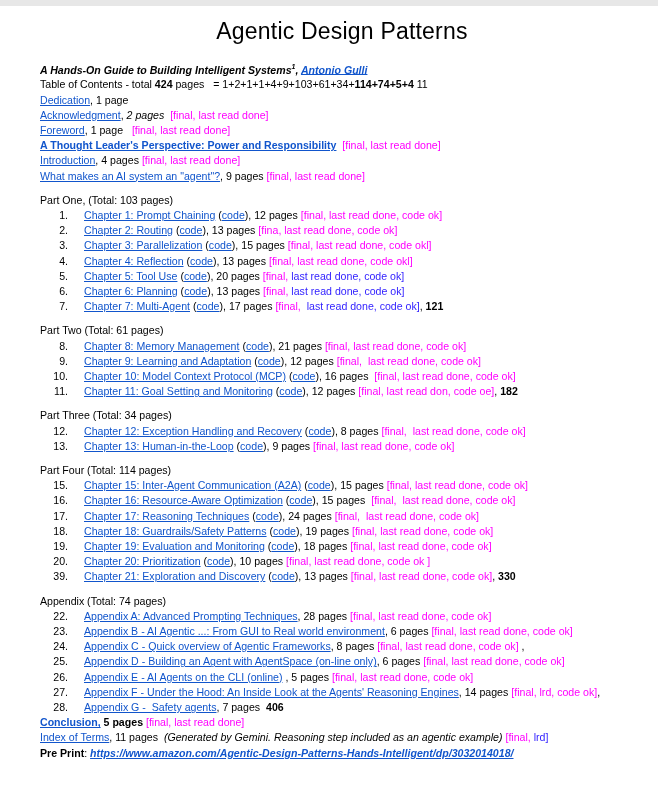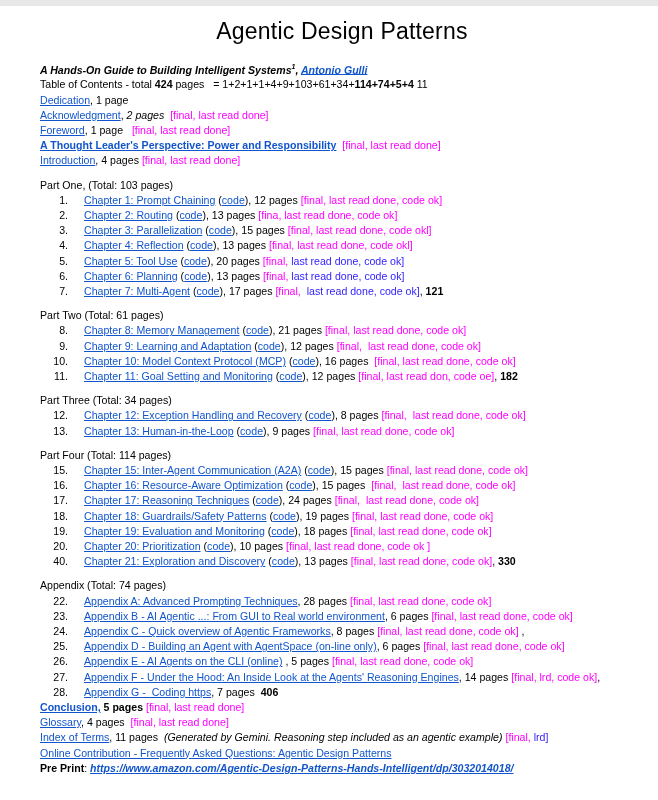--- a/index.html
+++ b/index.html
@@ -37,20 +37,21 @@
 
   <div class="line" id="subtitle-line"><span class="b i">A Hands-On Guide to Building Intelligent Systems</span><span class="sup b i">1</span><span class="b i">, </span><span class="lnk i b">Antonio Gulli</span></div>
   <div class="line" id="toc-line"><span>Table of Contents - total </span><span class="b">424</span><span> pages   = 1+2+1+1+4+9+103+61+34+</span><span class="b">114+74+5+4</span><span> 11</span></div>
 
   <div id="front-matter">
       <div class="line"><span class="lnk">Dedication</span><span>, 1 page</span></div>
       <div class="line"><span class="lnk">Acknowledgment</span><span>, </span><span class="i">2 pages</span><span>  </span><span class="st-m">[final, last read done]</span></div>
       <div class="line"><span class="lnk">Foreword</span><span>, 1 page   </span><span class="st-m">[final, last read done]</span></div>
       <div class="line"><span class="lnk b">A Thought Leader's Perspective: Power and Responsibility</span><span>  </span><span class="st-m">[final, last read done]</span></div>
       <div class="line"><span class="lnk">Introduction</span><span>, 4 pages </span><span class="st-m">[final, last read done]</span></div>
+      <div class="line"><span class="lnk">What makes an AI system an "agent"?</span><span>, 9 pages </span><span class="st-m">[final, last read done]</span></div>
     </div>
 
   <div id="sections">
       <div class="section">
         <div class="line">Part One, (Total: 103 pages)</div>
         <div class="line item"><span class="num">1.</span><span class="itext"><span class="lnk">Chapter 1: Prompt Chaining</span><span> (</span><span class="lnk">code</span><span>), 12 pages </span><span class="st-m">[final, last read done, code ok]</span></span></div>
         <div class="line item"><span class="num">2.</span><span class="itext"><span class="lnk">Chapter 2: Routing</span><span> (</span><span class="lnk">code</span><span>), 13 pages </span><span class="st-m">[fina, last read done, code ok]</span></span></div>
         <div class="line item"><span class="num">3.</span><span class="itext"><span class="lnk">Chapter 3: Parallelization</span><span> (</span><span class="lnk">code</span><span>), 15 pages </span><span class="st-m">[final, last read done, code okl]</span></span></div>
         <div class="line item"><span class="num">4.</span><span class="itext"><span class="lnk">Chapter 4: Reflection</span><span> (</span><span class="lnk">code</span><span>), 13 pages </span><span class="st-m">[final, last read done, code okl]</span></span></div>
         <div class="line item"><span class="num">5.</span><span class="itext"><span class="lnk">Chapter 5: Tool Use</span><span> (</span><span class="lnk">code</span><span>), 20 pages </span><span class="st-m">[final,</span><span class="st-u"> last read done, code ok]</span></span></div>
@@ -70,34 +71,32 @@
         <div class="line item"><span class="num">13.</span><span class="itext"><span class="lnk">Chapter 13: Human-in-the-Loop</span><span> (</span><span class="lnk">code</span><span>), 9 pages </span><span class="st-m">[final, last read done, code ok]</span></span></div>
       </div>
       <div class="section">
         <div class="line">Part Four (Total: 114 pages)</div>
         <div class="line item"><span class="num">15.</span><span class="itext"><span class="lnk">Chapter 15: Inter-Agent Communication (A2A)</span><span> (</span><span class="lnk">code</span><span>), 15 pages </span><span class="st-m">[final, last read done, code ok]</span></span></div>
         <div class="line item"><span class="num">16.</span><span class="itext"><span class="lnk">Chapter 16: Resource-Aware Optimization</span><span> (</span><span class="lnk">code</span><span>), 15 pages  </span><span class="st-m">[final,  last read done, code ok]</span></span></div>
         <div class="line item"><span class="num">17.</span><span class="itext"><span class="lnk">Chapter 17: Reasoning Techniques</span><span> (</span><span class="lnk">code</span><span>), 24 pages </span><span class="st-m">[final,  last read done, code ok]</span></span></div>
         <div class="line item"><span class="num">18.</span><span class="itext"><span class="lnk">Chapter 18: Guardrails/Safety Patterns</span><span> (</span><span class="lnk">code</span><span>), 19 pages </span><span class="st-m">[final, last read done, code ok]</span></span></div>
         <div class="line item"><span class="num">19.</span><span class="itext"><span class="lnk">Chapter 19: Evaluation and Monitoring</span><span> (</span><span class="lnk">code</span><span>), 18 pages </span><span class="st-m">[final, last read done, code ok]</span></span></div>
         <div class="line item"><span class="num">20.</span><span class="itext"><span class="lnk">Chapter 20: Prioritization</span><span> (</span><span class="lnk">code</span><span>), 10 pages </span><span class="st-m">[final, last read done, code ok ]</span></span></div>
-        <div class="line item"><span class="num">40.</span><span class="itext"><span class="lnk">Chapter 21: Exploration and Discovery</span><span> (</span><span class="lnk">code</span><span>), 13 pages </span><span class="st-m">[final, last read done, code ok]</span><span>, </span><span class="b">330</span></span></div>
+        <div class="line item"><span class="num">39.</span><span class="itext"><span class="lnk">Chapter 21: Exploration and Discovery</span><span> (</span><span class="lnk">code</span><span>), 13 pages </span><span class="st-m">[final, last read done, code ok]</span><span>, </span><span class="b">330</span></span></div>
       </div>
       <div class="section">
         <div class="line">Appendix (Total: 74 pages)</div>
         <div class="line item"><span class="num">22.</span><span class="itext"><span class="lnk">Appendix A: Advanced Prompting Techniques</span><span>, 28 pages </span><span class="st-m">[final, last read done, code ok]</span></span></div>
         <div class="line item"><span class="num">23.</span><span class="itext"><span class="lnk">Appendix B - AI Agentic ...: From GUI to Real world environment</span><span>, 6 pages </span><span class="st-m">[final, last read done, code ok]</span></span></div>
         <div class="line item"><span class="num">24.</span><span class="itext"><span class="lnk">Appendix C - Quick overview of Agentic Frameworks</span><span>, 8 pages </span><span class="st-m">[final, last read done, code ok]</span><span> ,</span></span></div>
         <div class="line item"><span class="num">25.</span><span class="itext"><span class="lnk">Appendix D - Building an Agent with AgentSpace (on-line only)</span><span>, 6 pages </span><span class="st-m">[final, last read done, code ok]</span></span></div>
         <div class="line item"><span class="num">26.</span><span class="itext"><span class="lnk">Appendix E - AI Agents on the CLI (online)</span><span> , 5 pages </span><span class="st-m">[final, last read done, code ok]</span></span></div>
         <div class="line item"><span class="num">27.</span><span class="itext"><span class="lnk">Appendix F - Under the Hood: An Inside Look at the Agents' Reasoning Engines</span><span>, 14 pages </span><span class="st-m">[final, lrd, code ok]</span><span>,</span></span></div>
-        <div class="line item"><span class="num">28.</span><span class="itext"><span class="lnk">Appendix G -  Coding https</span><span>, 7 pages  </span><span class="b">406</span></span></div>
+        <div class="line item"><span class="num">28.</span><span class="itext"><span class="lnk">Appendix G -  Safety agents</span><span>, 7 pages  </span><span class="b">406</span></span></div>
       </div>
     </div>
 
   <div id="footer-lines">
       <div class="line"><span class="lnk b">Conclusion,</span><span class="b"> 5 pages </span><span class="st-m">[final, last read done]</span></div>
-      <div class="line"><span class="lnk">Glossary</span><span>, 4 pages  </span><span class="st-m">[final, last read done]</span></div>
       <div class="line"><span class="lnk">Index of Terms</span><span>, 11 pages  </span><span class="i">(Generated by Gemini. Reasoning step included as an agentic example)</span><span> </span><span class="st-m">[final,</span><span class="st-u"> lrd]</span></div>
-      <div class="line"><span class="lnk">Online Contribution - Frequently Asked Questions: Agentic Design Patterns</span></div>
       <div class="line"><span class="b">Pre Print</span><span>: </span><span class="lnk i b">https://www.amazon.com/Agentic-Design-Patterns-Hands-Intelligent/dp/3032014018/</span></div>
     </div>
 </div>
 
 </body></html>

